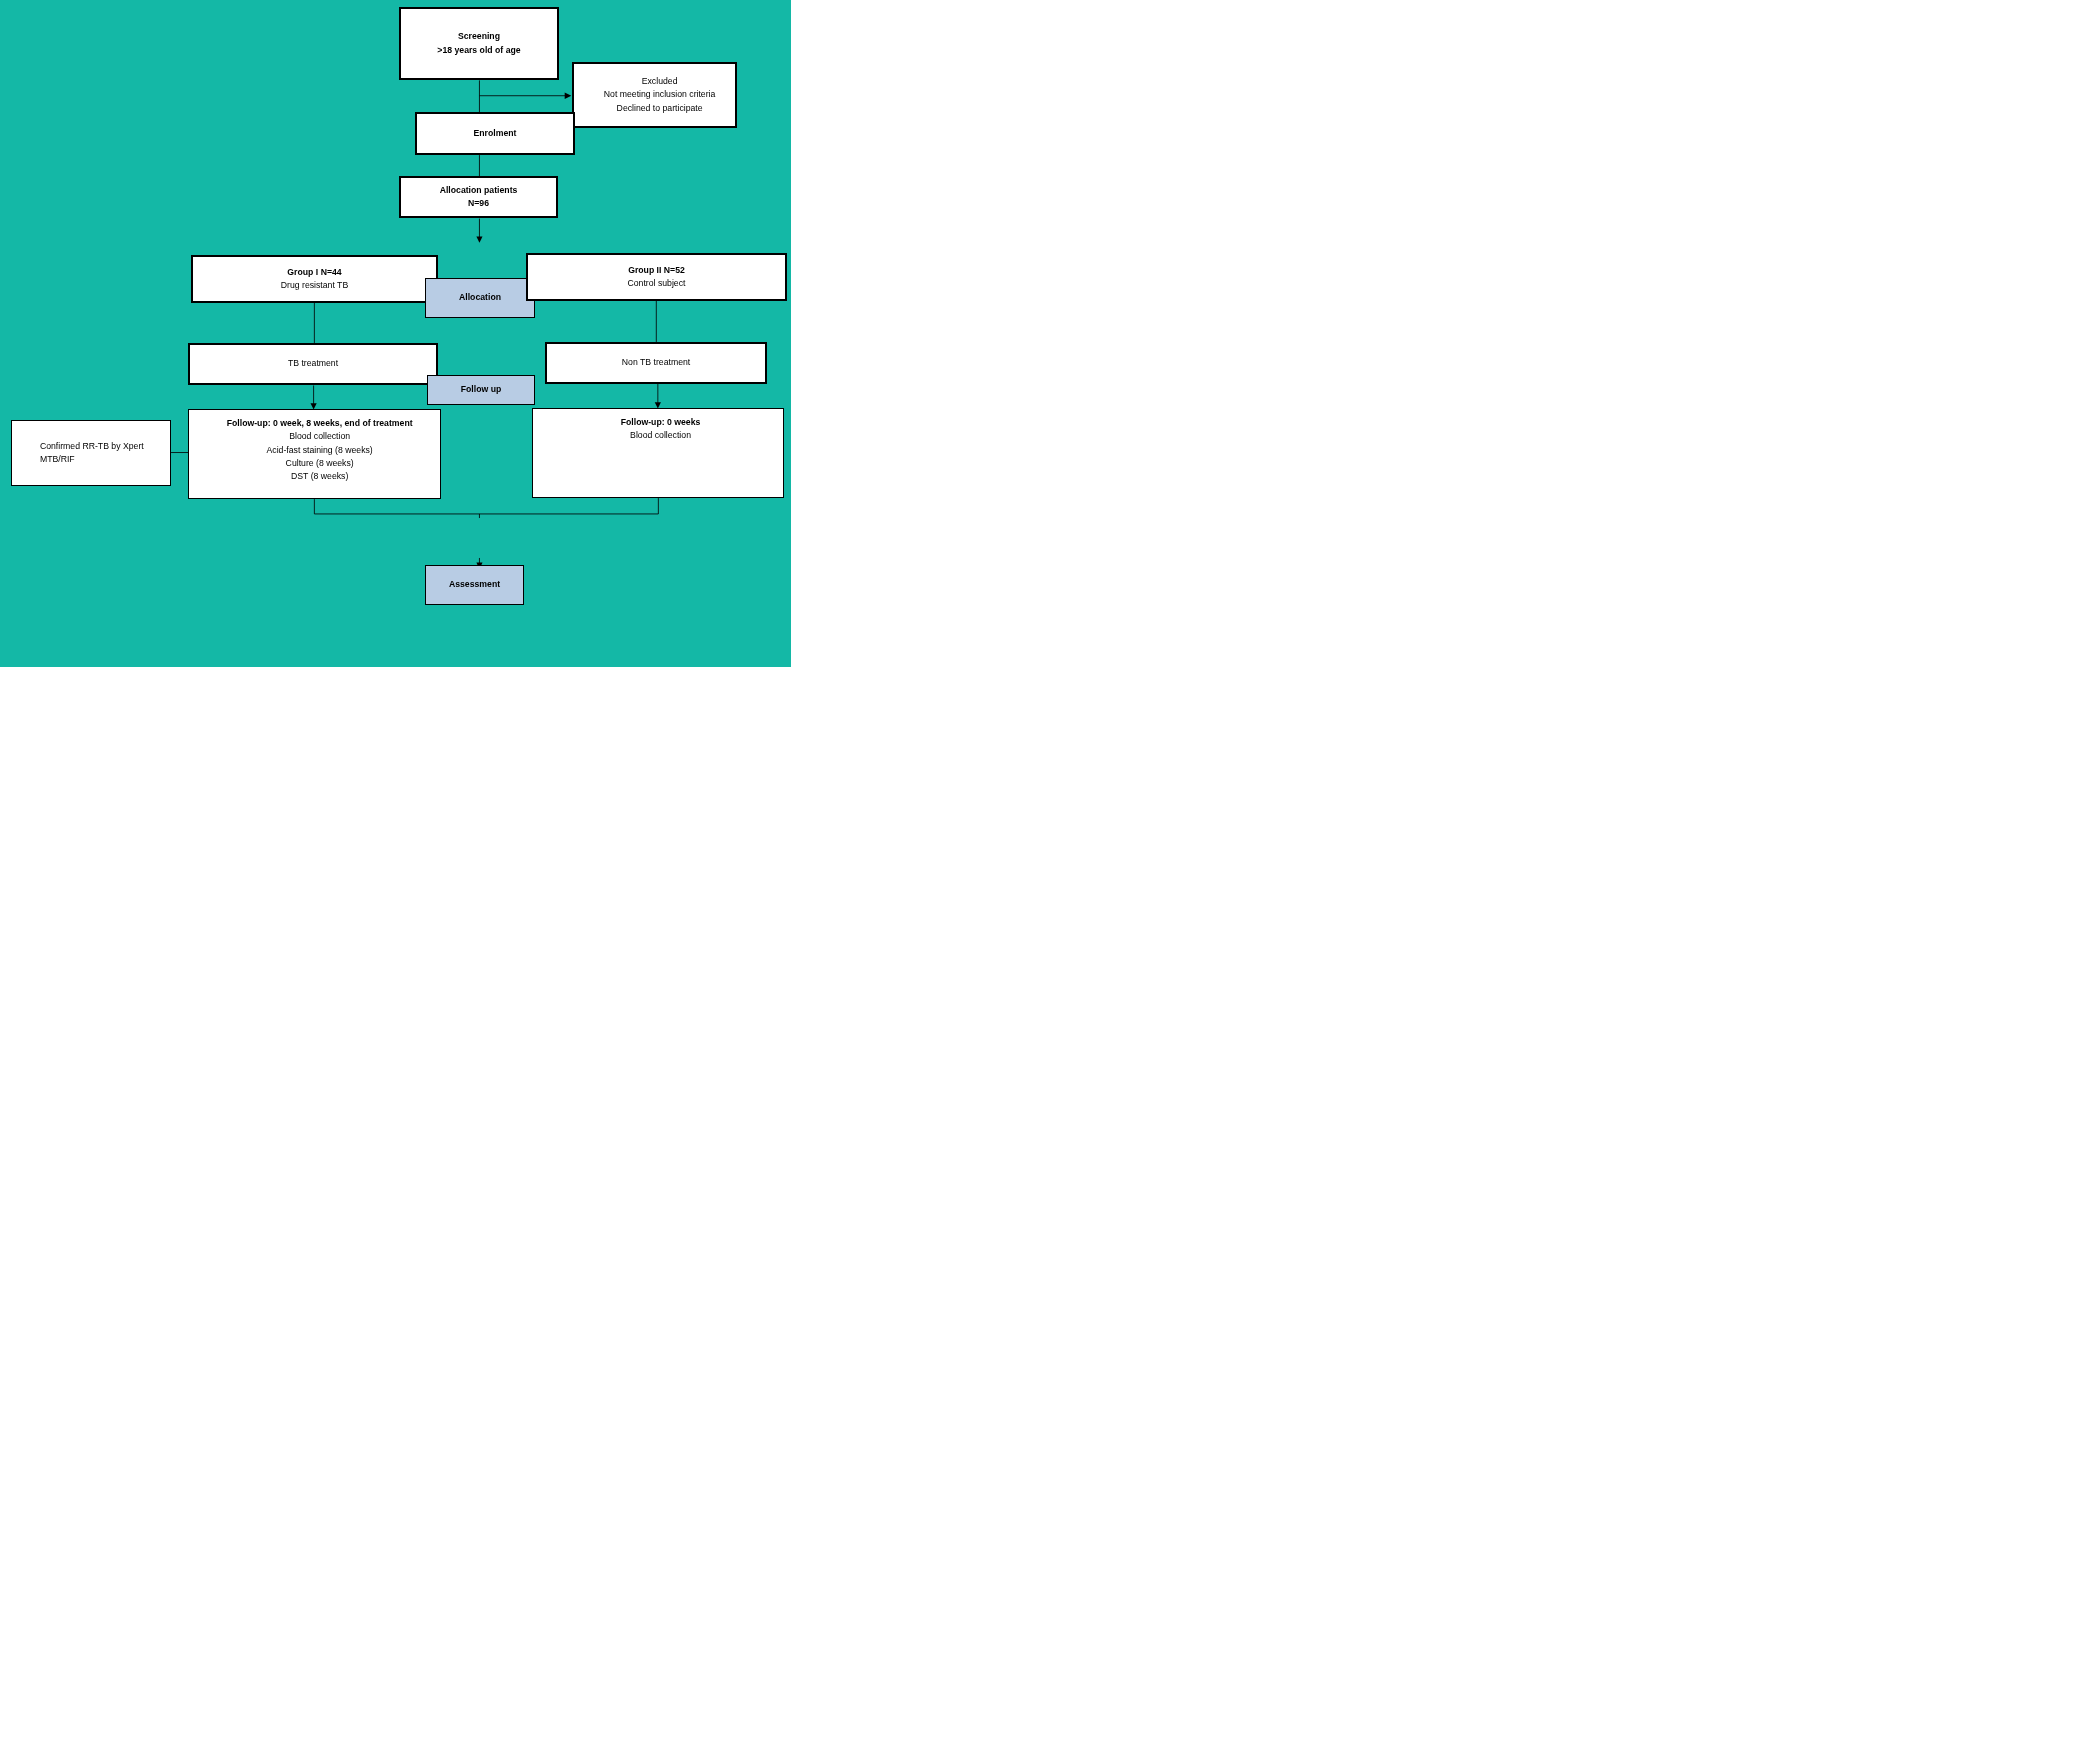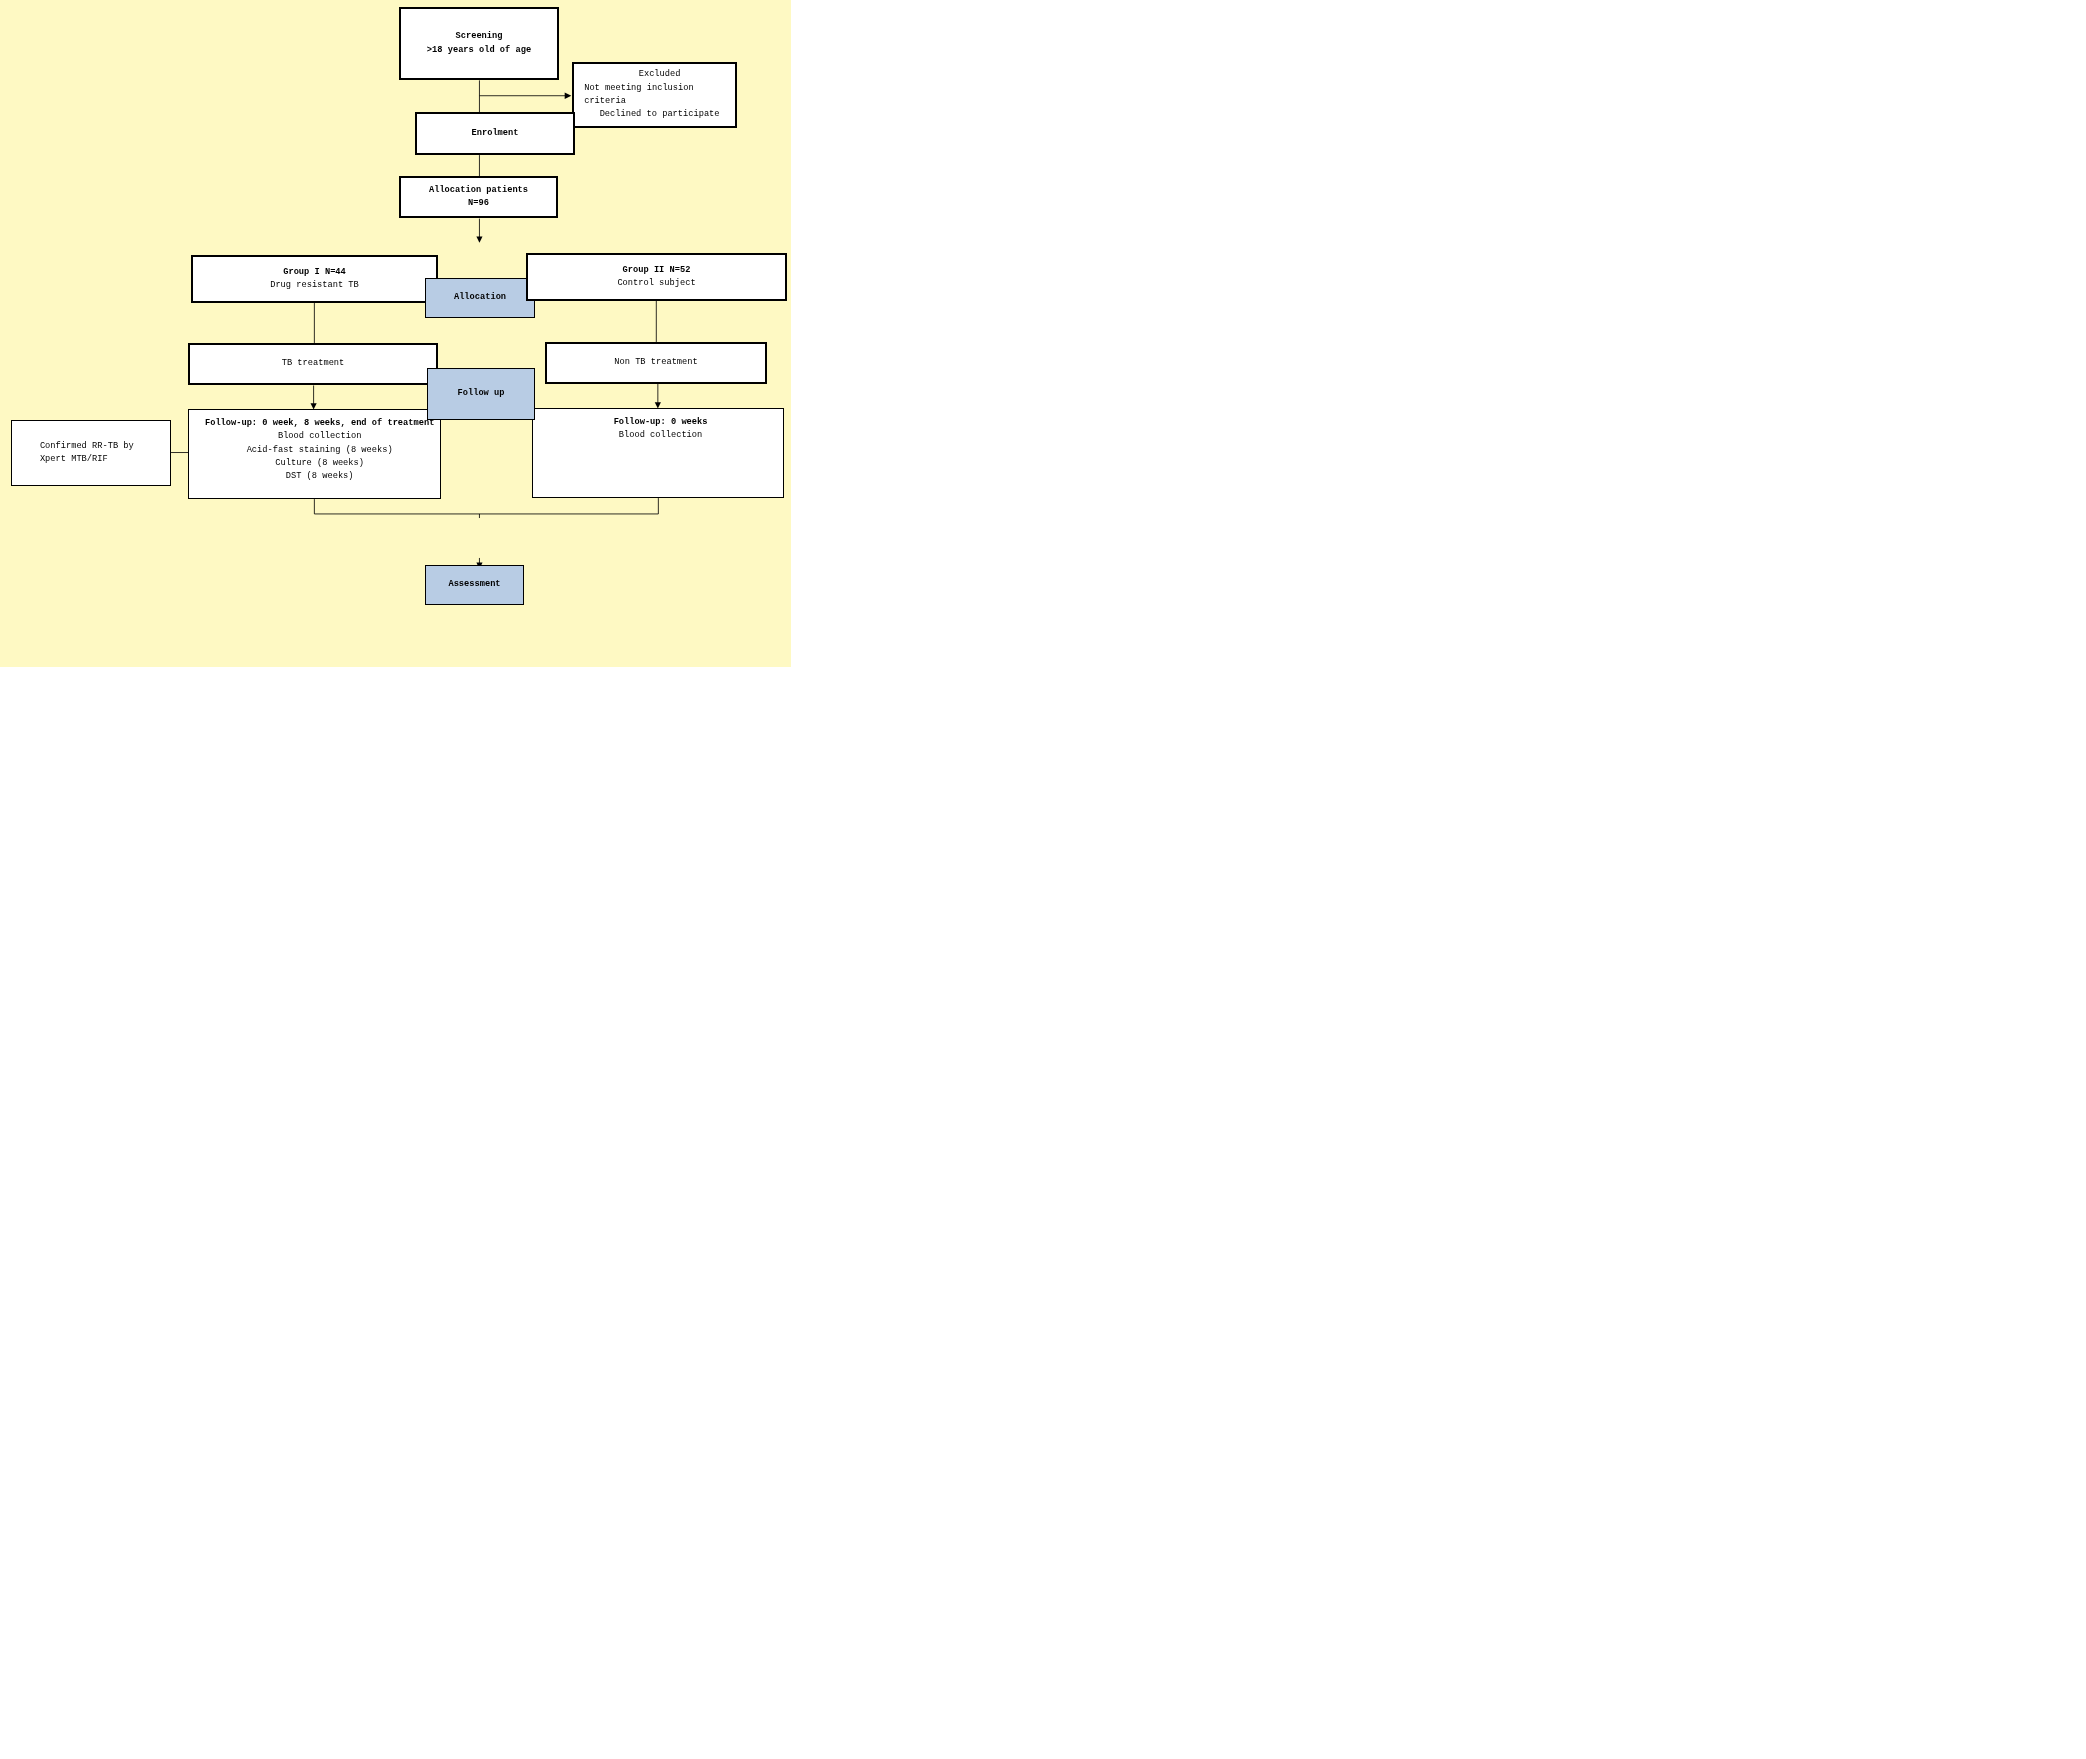--- a/index.html
+++ b/index.html
@@ -1,18 +1,18 @@
 <!DOCTYPE html>
 <html style="font-size:8.2px"><head>
 <meta charset="utf-8">
 <style>
   html,body{margin:0;padding:0;background:#ffffff;}
   #canvas{
-    position:relative;width:791px;height:667px;background:#fef9c3;
-    font-family:Liberation Mono, monospace;color:#000;overflow:hidden;
+    position:relative;width:791px;height:667px;background:#14b8a6;
+    font-family:Liberation Sans, sans-serif;color:#000;overflow:hidden;
   }
   .box{
     position:absolute;background:#ffffff;border:2px solid #000;box-sizing:border-box;
     display:flex;flex-direction:column;justify-content:center;align-items:center;
     font-size:8.7px;line-height:13.3px;text-align:center;z-index:2;
   }
   .box.medium{border-width:1.5px;}
   .box.blue{background:#b8cce4;z-index:3;margin-top:35px;}
   .box.ontop{z-index:4;}
   .box.left{align-items:center;text-align:left;}
@@ -80,21 +80,21 @@
 
   <div class="box ontop" style="left:526px;top:253px;width:261px;height:48px">
     <div class="bold">Group II N=52</div>
     <div>Control subject</div>
   </div>
 
   <div class="box" style="left:188px;top:343px;width:250px;height:42px">
     <div>TB treatment</div>
   </div>
 
-  <div class="box medium blue" style="left:427px;top:333px;width:108px;height:52px">
+  <div class="box medium blue" style="left:427px;top:340px;width:108px;height:30px">
     <div class="bold">Follow up</div>
   </div>
 
   <div class="box ontop" style="left:545px;top:342px;width:222px;height:42px">
     <div>Non TB treatment</div>
   </div>
 
   <div class="box medium left" style="left:11.3px;top:420px;width:160px;height:66px;padding-left:10.2px">
     <div style="width:113px">Confirmed RR-TB by Xpert MTB/RIF</div>
   </div>

